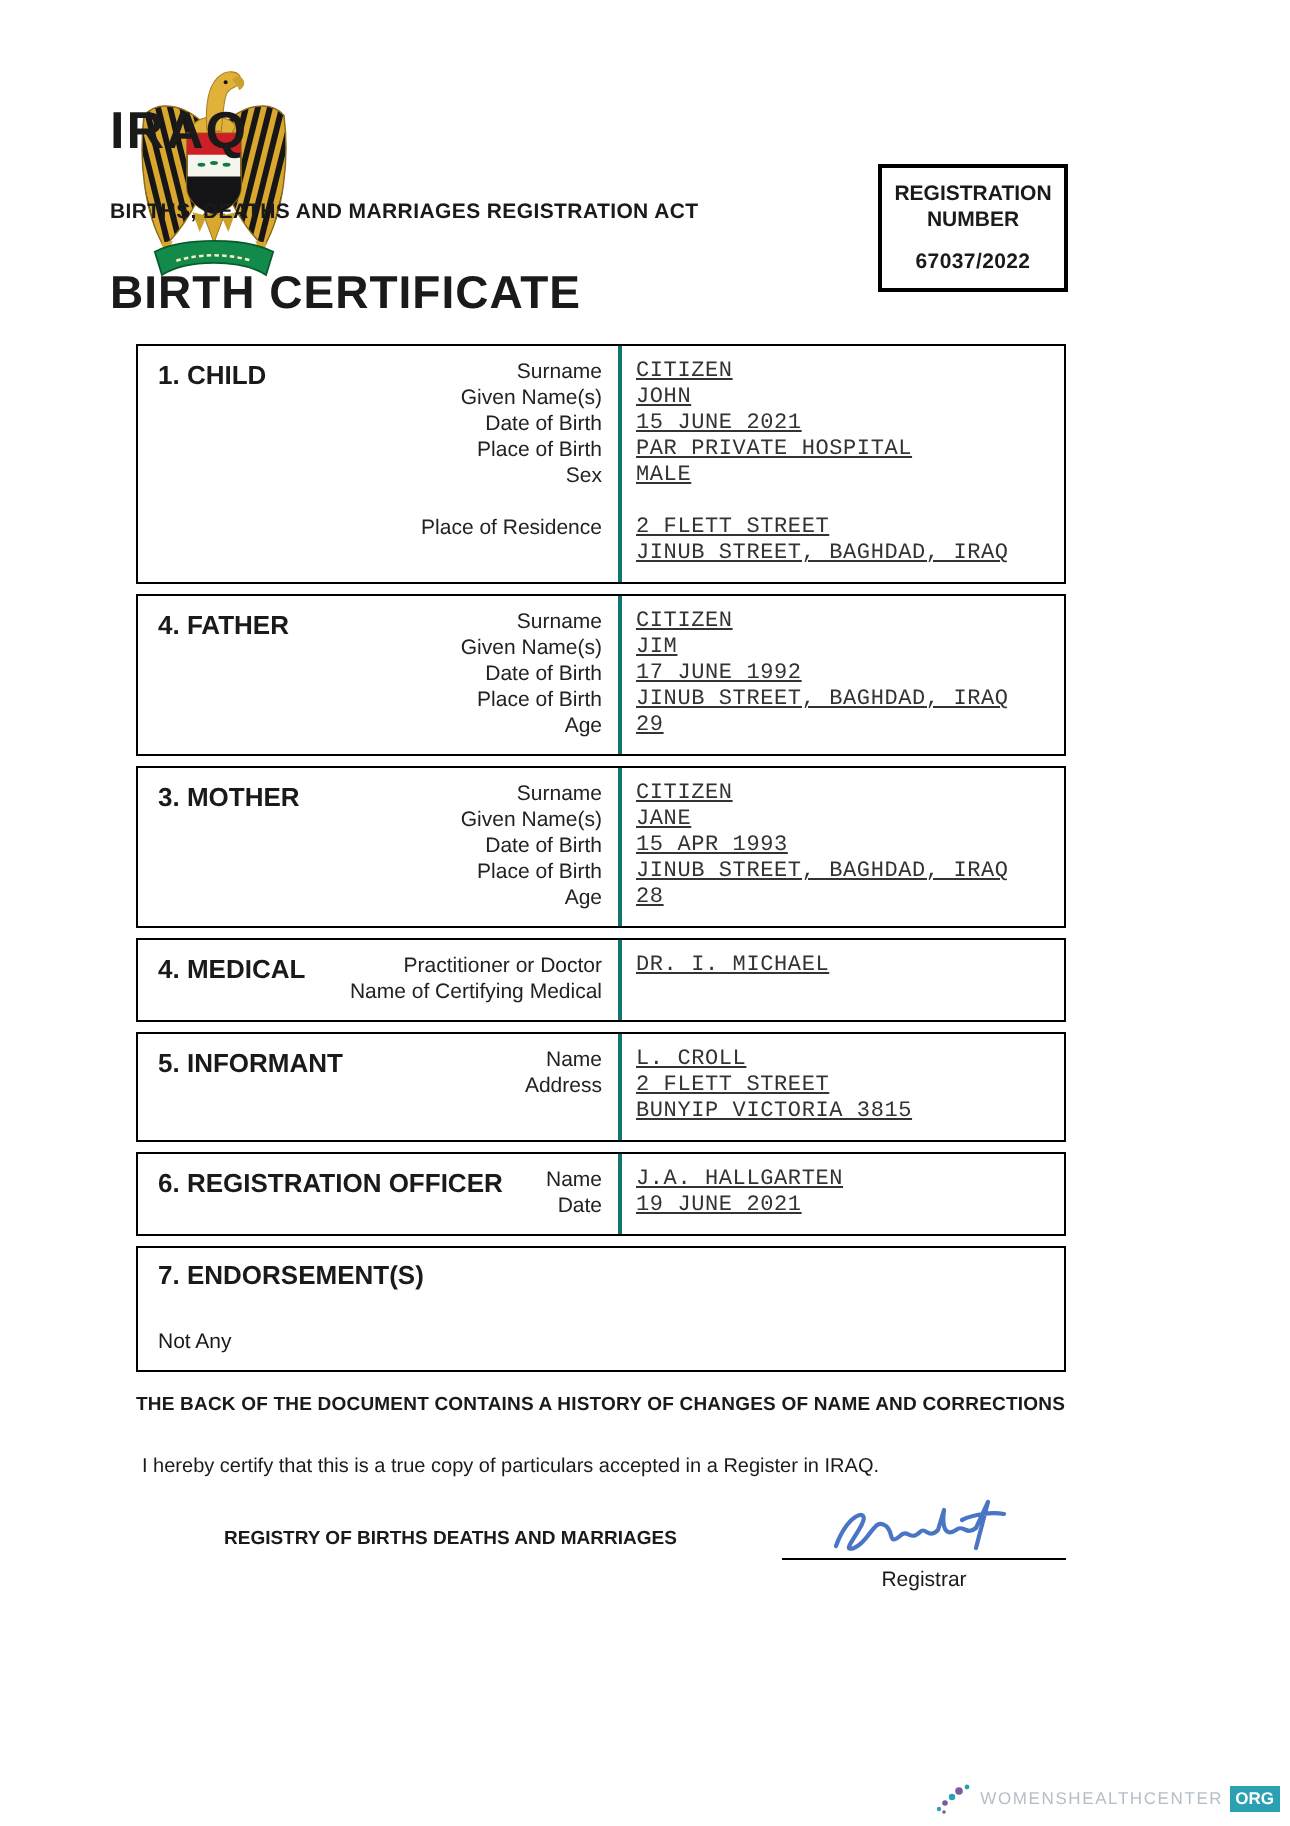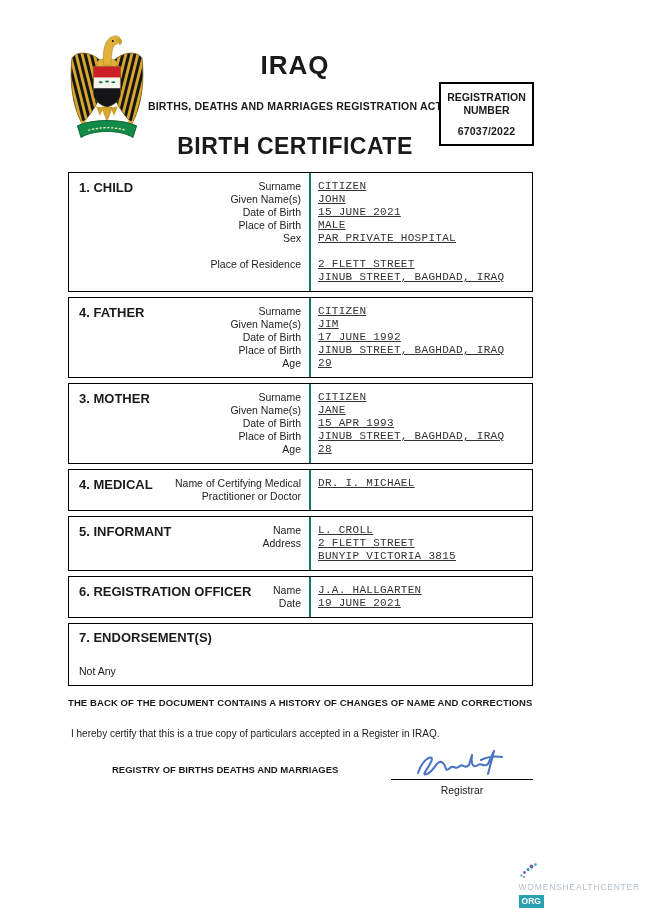--- a/index.html
+++ b/index.html
@@ -2,21 +2,21 @@
 <html><head>
 <meta charset="utf-8">
 <style>
   * { margin:0; padding:0; box-sizing:border-box; }
   html,body { background:#ffffff; }
   body {
     width:645px; height:913px; position:relative;
     font-family:"Liberation Sans", sans-serif; color:#1a1a1a; overflow:hidden;
   }
   .emblem { position:absolute; left:66px; top:29px; }
-  .header { position:absolute; left:55px; top:50px; width:480px; text-align:center; }
+  .header { position:absolute; left:55px; top:50px; width:480px; text-align:left; }
   .country { font-size:26px; font-weight:bold; letter-spacing:1px; }
   .act { font-size:10.5px; font-weight:bold; margin-top:19px; letter-spacing:0.2px; }
   .doc-title { font-size:23px; font-weight:bold; margin-top:21px; letter-spacing:0.5px; }
   .regbox {
     position:absolute; left:439px; top:82px; width:95px; height:64px;
     border:2px solid #000; text-align:center; font-weight:bold; font-size:10.5px;
     padding-top:7px; line-height:12.5px; background:#fff;
   }
   .regbox .num { margin-top:9px; letter-spacing:0.2px; }
   .tableArea { position:absolute; left:68px; top:172px; width:465px; }
@@ -30,21 +30,21 @@
   .plain .sec-title-inline { font-size:13px; font-weight:bold; line-height:14px; }
   .plain .note { font-size:10.5px; margin-top:20px; line-height:13px; }
   .footer { position:absolute; left:68px; top:661px; width:465px; }
   .back-note { font-size:9.5px; font-weight:bold; margin-top:36px; letter-spacing:0.1px; }
   .certify { font-size:10px; margin-top:20px; padding-left:3px; }
   .registry { font-size:9.5px; font-weight:bold; margin-top:25px;padding-left:44px; }
   .sigblock { position:absolute; right:0; top:88px; width:142px; }
   .sigblock svg { display:block; margin:0 auto 0 auto; }
   .sigline { border-top:1.5px solid #000; }
   .registrar { text-align:center; font-size:10.5px; margin-top:4px; }
-  .watermark { position:absolute; right:5px; bottom:5px; display:flex; align-items:flex-start; gap:3px;flex-direction:column; }
+  .watermark { position:absolute; right:5px; bottom:5px; display:flex; align-items:center; gap:3px; }
   .wm-text { font-size:8.5px; letter-spacing:0.8px; color:#b3bec8; }
   .wm-badge { font-size:8.5px; font-weight:bold; color:#fff; background:#2aa0b2; padding:1px 3px; line-height:11px; }
 </style>
 </head>
 <body>
 
 <div>
 
   <div class="emblem">
     <svg width="82" height="113" viewBox="0 0 90 126">
@@ -115,22 +115,22 @@
         <div class="lbl">Place of Birth</div>
         <div class="lbl">Sex</div>
         <div class="lbl"></div>
         <div class="lbl">Place of Residence</div>
         <div class="lbl"></div>
       </div>
       <div class="values">
         <div class="val">CITIZEN</div>
         <div class="val">JOHN</div>
         <div class="val">15 JUNE 2021</div>
+        <div class="val">PAR PRIVATE HOSPITAL</div>
         <div class="val">MALE</div>
-        <div class="val">PAR PRIVATE HOSPITAL</div>
         <div class="val"></div>
         <div class="val">2 FLETT STREET</div>
         <div class="val">JINUB STREET, BAGHDAD, IRAQ</div>
       </div>
     </div>
 
     <div class="section">
       <div class="sec-title">4. FATHER</div>
       <div class="labels">
         <div class="lbl">Surname</div>
@@ -162,22 +162,22 @@
         <div class="val">JANE</div>
         <div class="val">15 APR 1993</div>
         <div class="val">JINUB STREET, BAGHDAD, IRAQ</div>
         <div class="val">28</div>
       </div>
     </div>
 
     <div class="section">
       <div class="sec-title">4. MEDICAL</div>
       <div class="labels">
+        <div class="lbl">Practitioner or Doctor</div>
         <div class="lbl">Name of Certifying Medical</div>
-        <div class="lbl">Practitioner or Doctor</div>
       </div>
       <div class="values">
         <div class="val">DR. I. MICHAEL</div>
         <div class="val"></div>
       </div>
     </div>
 
     <div class="section">
       <div class="sec-title">5. INFORMANT</div>
       <div class="labels">

